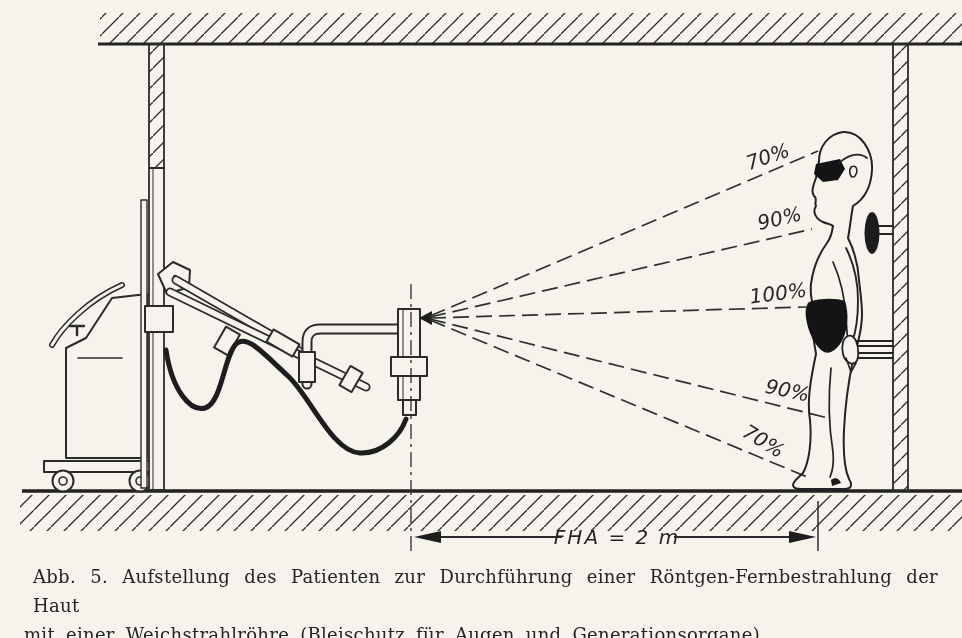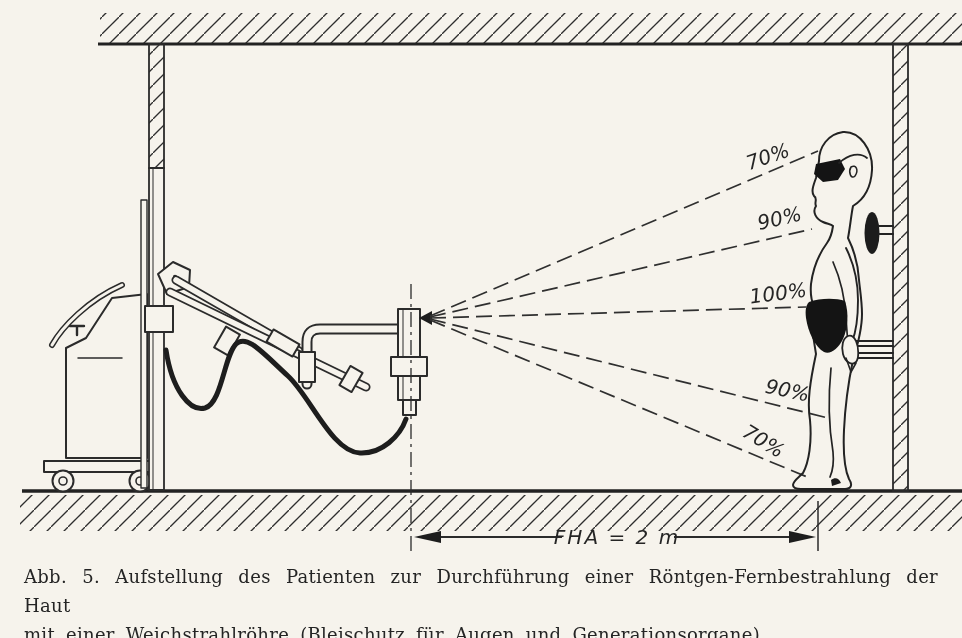--- a/index.html
+++ b/index.html
@@ -30,20 +30,21 @@
     font-family:"DejaVu Serif","Liberation Serif",serif;
     font-size:18px;
     line-height:29px;
     color:#242424;
     letter-spacing:0.3px;
   }
   .cap-line{word-spacing:5px;}
   .cap-justify{
     text-align:justify;
     text-align-last:justify;
+    margin-left:9px;
   }
 </style>
 </head>
 <body>
 
 <div class="page">
 
 <svg width="962" height="556" viewBox="0 0 962 556">
   <defs>
     <pattern id="hatch" width="17" height="17" patternUnits="userSpaceOnUse">

